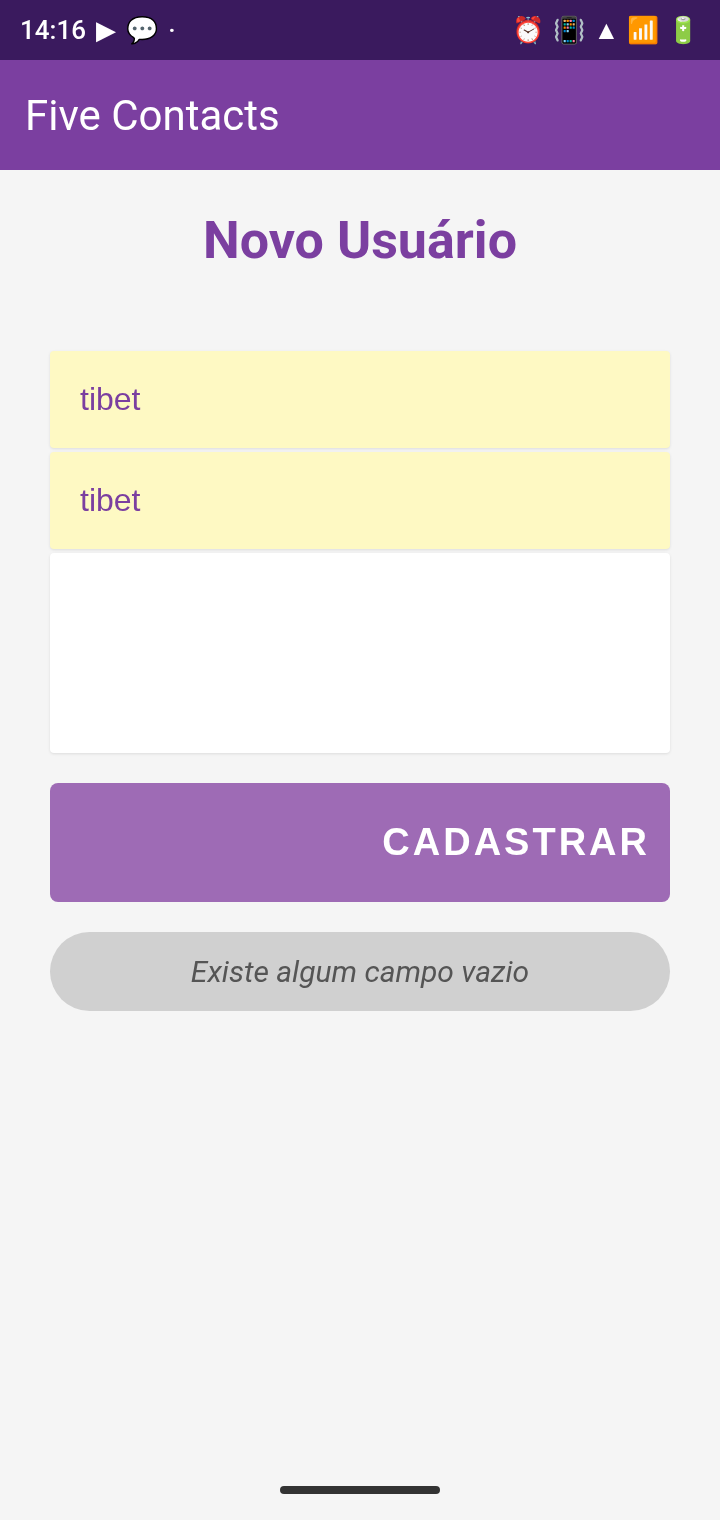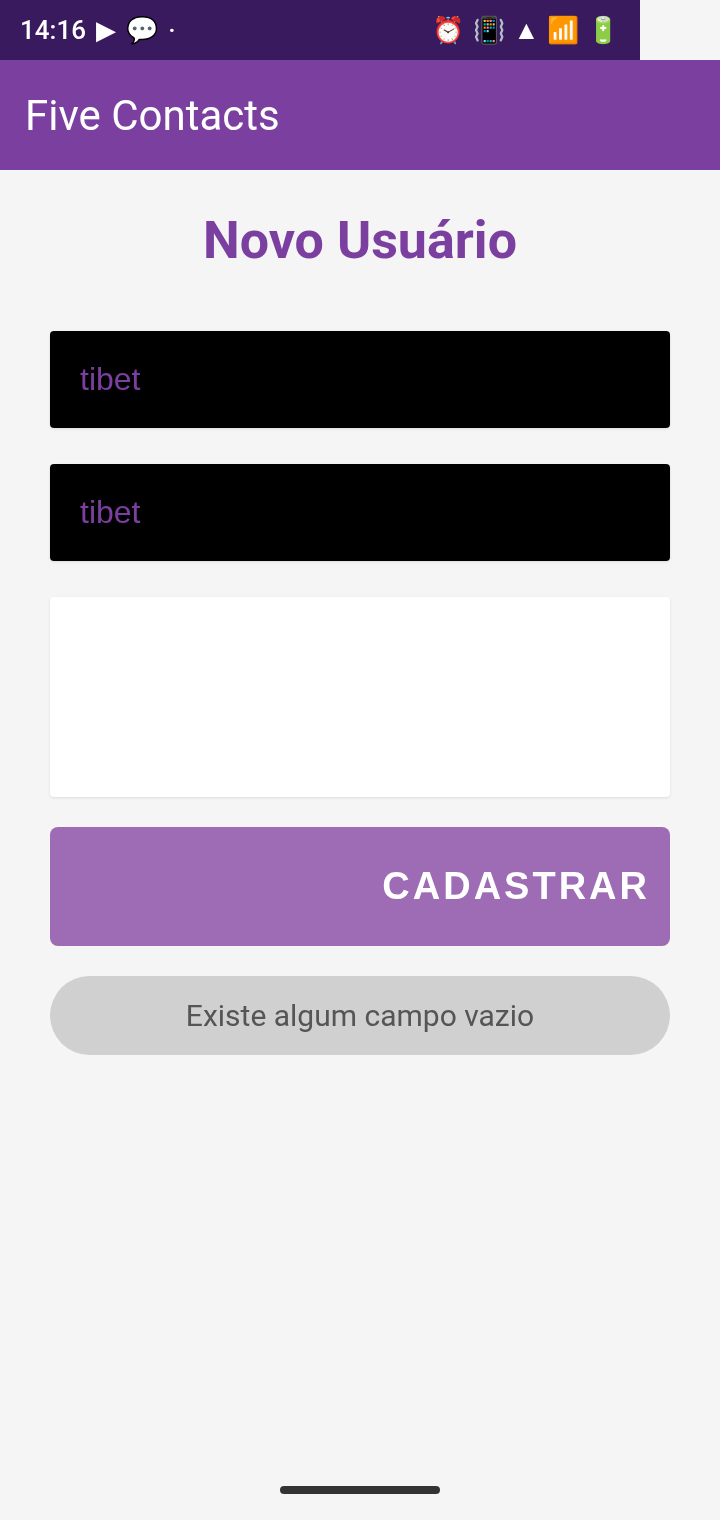--- a/index.html
+++ b/index.html
@@ -12,21 +12,21 @@
       width: 720px;
       height: 1520px;
       background: #f5f5f5;
       font-family: 'Roboto', Arial, sans-serif;
       overflow: hidden;
       position: relative;
     }
 
     
     .status-bar {
-      width: 640px;
+      width: 720px;
       height: 60px;
       background: #3a1a5e;
       display: flex;
       align-items: center;
       justify-content: space-between;
       padding: 0 20px;
       color: white;
       font-size: 26px;
       font-weight: 500;
     }
@@ -60,47 +60,48 @@
     }
 
     
     .main-content {
       width: 720px;
       background: #f5f5f5;
       padding: 40px 0 0 0;
       display: flex;
       flex-direction: column;
       align-items: center;
+      gap: 20px;
     }
 
     .page-title {
       font-size: 52px;
       font-weight: bold;
       color: #7b3fa0;
       margin-bottom: 60px;
       text-align: center;
     }
 
     
     .form-container {
       width: 620px;
       display: flex;
       flex-direction: column;
       gap: 0;
     }
 
     .input-field {
       width: 100%;
-      background: #000000;
+      background: #fef9c3;
       border: none;
       border-radius: 4px;
       padding: 30px 30px;
       font-size: 32px;
       color: #7b3fa0;
-      margin-bottom: 36px;
+      margin-bottom: 4px;
       outline: none;
       box-shadow: 0 1px 3px rgba(0,0,0,0.1);
     }
 
     .input-field::placeholder {
       color: transparent;
     }
 
     
     .password-area {
@@ -135,20 +136,21 @@
 
     
     .error-toast {
       background: #d0d0d0;
       border-radius: 40px;
       padding: 22px 50px;
       margin-top: 30px;
       font-size: 30px;
       color: #555;
       text-align: center;
+      font-style: italic;
     }
 
     
     .bottom-nav {
       position: absolute;
       bottom: 0;
       left: 0;
       width: 720px;
       height: 60px;
       background: #f5f5f5;

